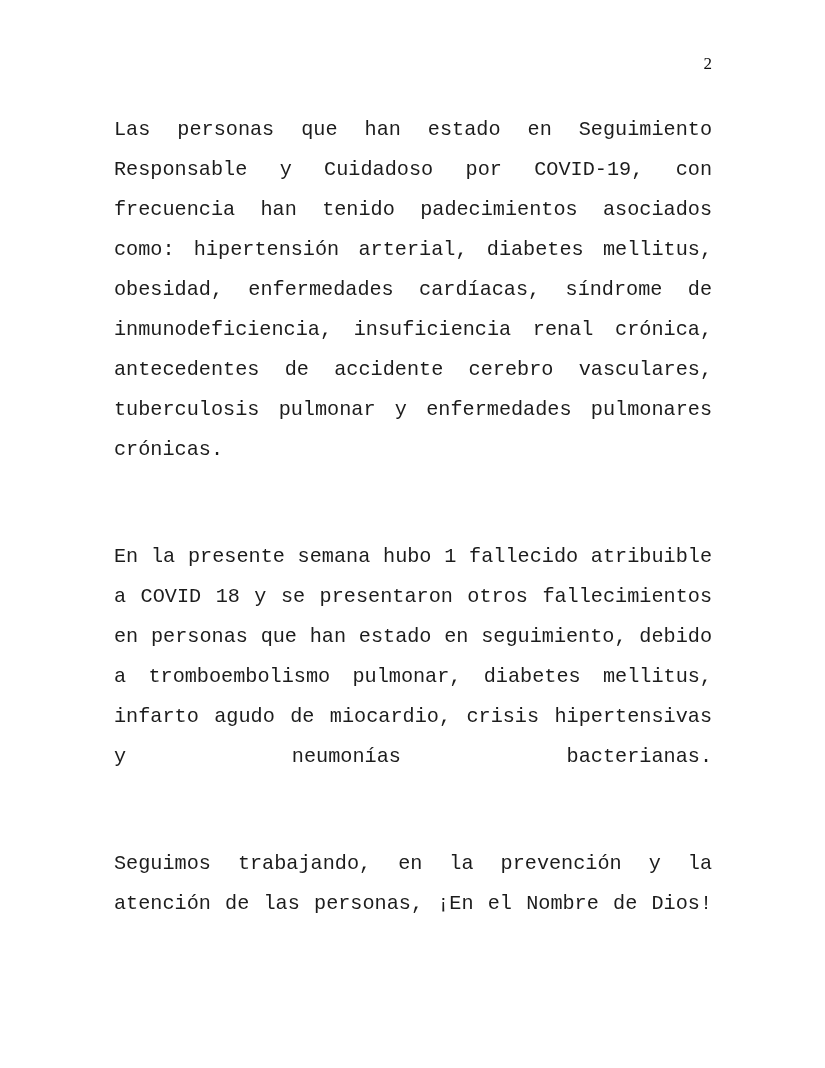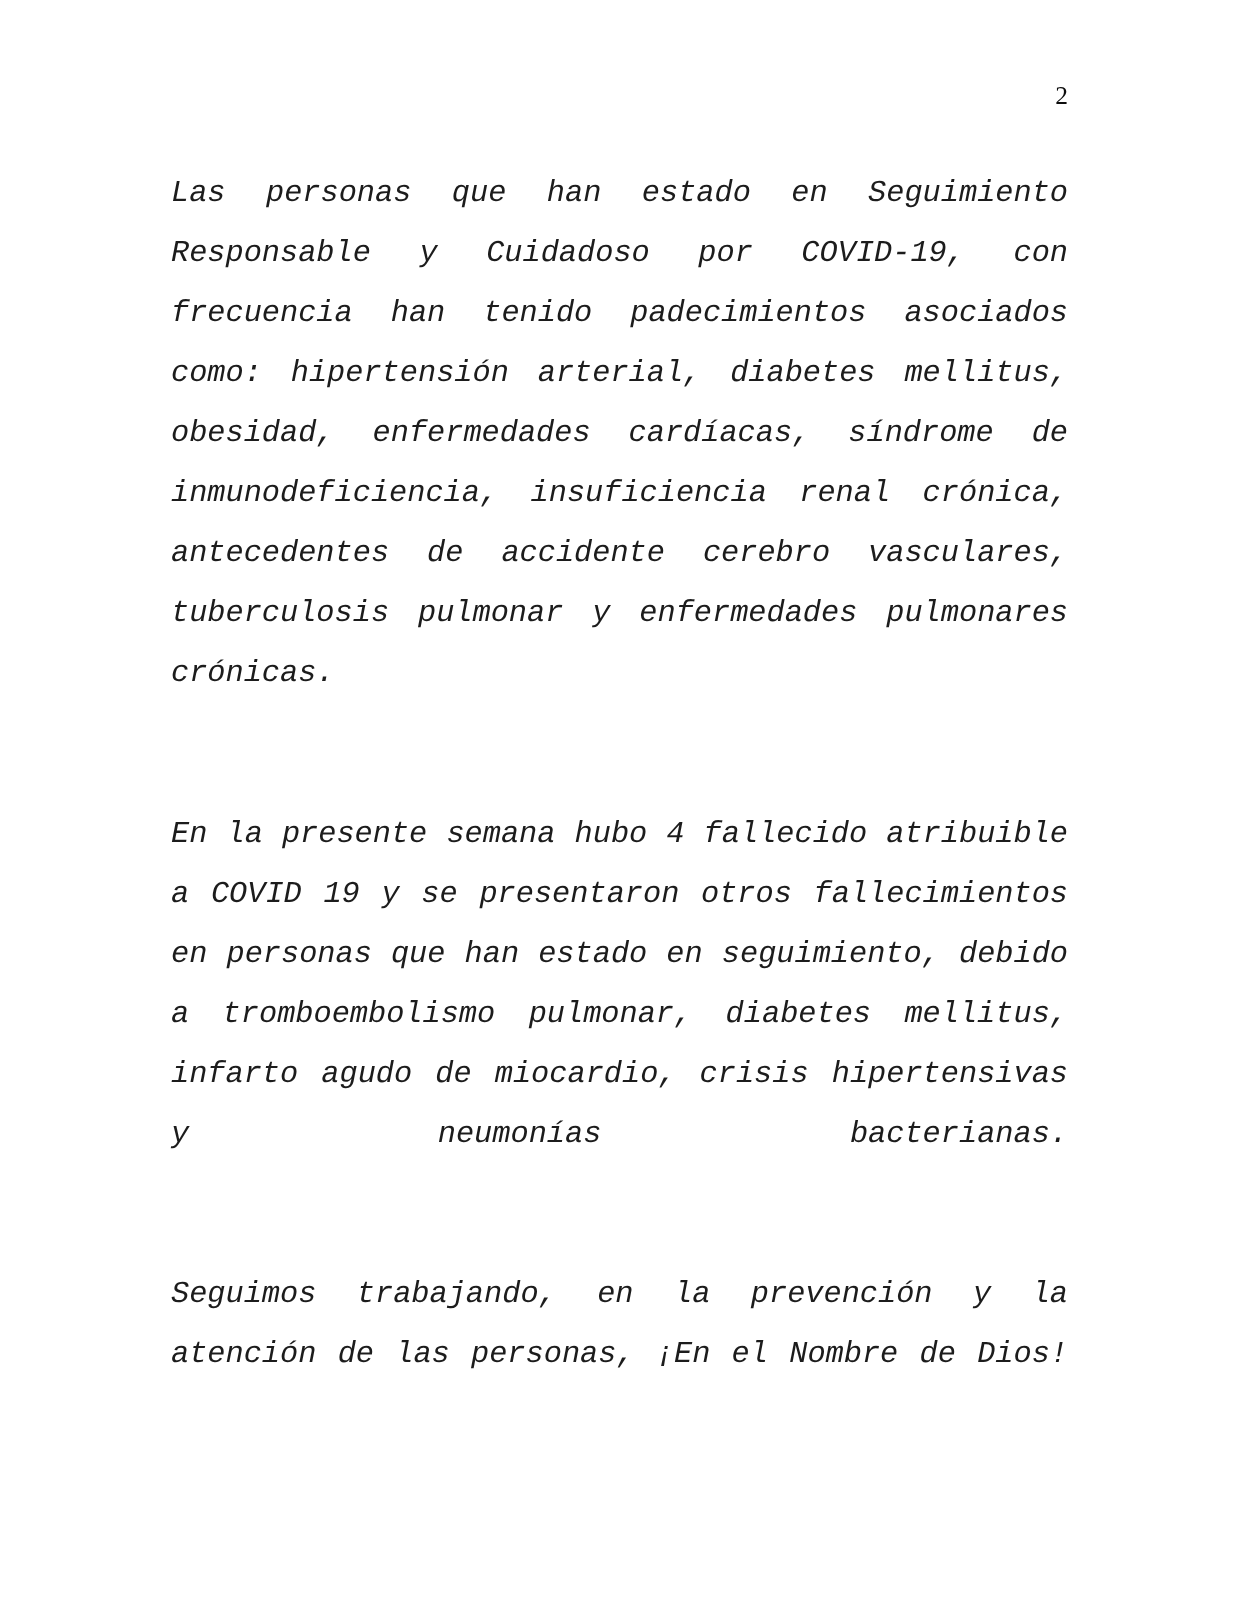--- a/index.html
+++ b/index.html
@@ -46,21 +46,20 @@
   }
 
   .paragraph {
     margin: 0 0 27px 0;
     font-size: 20.2px;
     line-height: 40px;
     text-align: justify;
     text-justify: inter-word;
     letter-spacing: 0;
     color: #1c1c1c;
-    font-style: italic;
     
   }
 
   .paragraph:last-child {
     margin-bottom: 0;
   }
 
   
   .paragraph::after {
     content: "";
@@ -72,20 +71,20 @@
 <body>
 
 <div class="page">
 
   <div class="page-number">2</div>
 
   <div class="body-text">
 
     <p class="paragraph">Las personas que han estado en Seguimiento Responsable y Cuidadoso por COVID-19, con frecuencia han tenido padecimientos asociados como: hipertensión arterial, diabetes mellitus, obesidad, enfermedades cardíacas, síndrome de inmunodeficiencia, insuficiencia renal crónica, antecedentes de accidente cerebro vasculares, tuberculosis pulmonar y enfermedades pulmonares crónicas.</p>
 
-    <p class="paragraph">En la presente semana hubo 4 fallecido atribuible a COVID 19 y se presentaron otros fallecimientos en personas que han estado en seguimiento, debido a tromboembolismo pulmonar, diabetes mellitus, infarto agudo de miocardio, crisis hipertensivas y neumonías bacterianas.</p>
+    <p class="paragraph">En la presente semana hubo 1 fallecido atribuible a COVID 18 y se presentaron otros fallecimientos en personas que han estado en seguimiento, debido a tromboembolismo pulmonar, diabetes mellitus, infarto agudo de miocardio, crisis hipertensivas y neumonías bacterianas.</p>
 
 
     <p class="paragraph">Seguimos trabajando, en la prevención y la atención de las personas, ¡En el Nombre de Dios!</p>
 
   </div>
 
 </div>
 
 </body></html>

